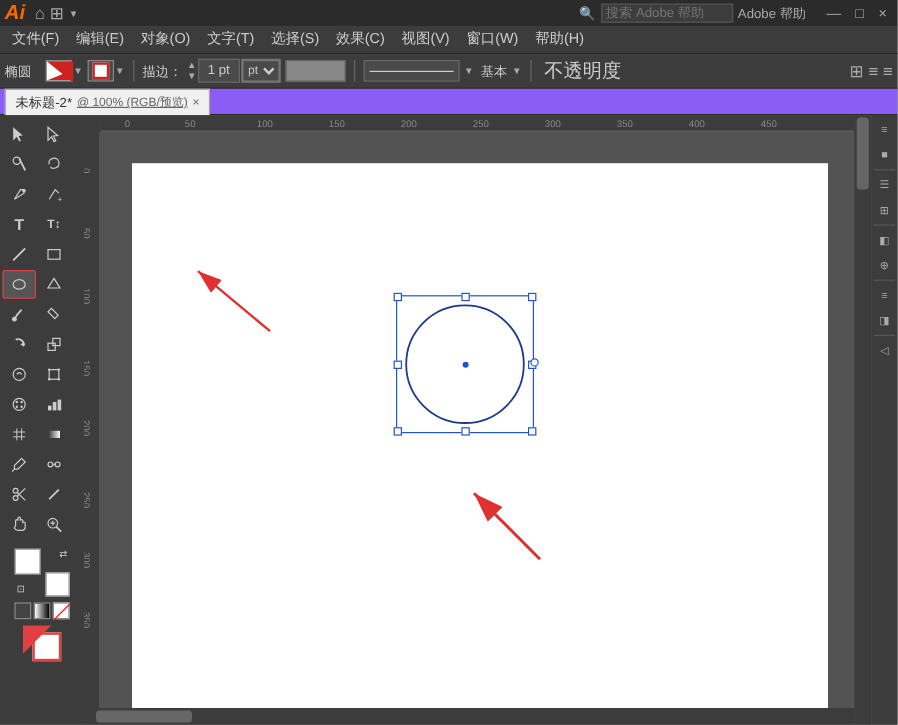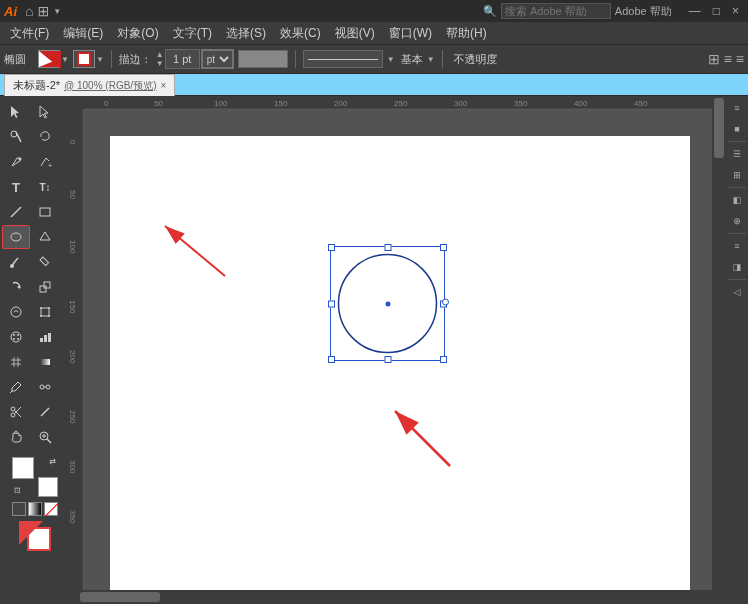--- a/index.html
+++ b/index.html
@@ -1,44 +1,44 @@
 <!DOCTYPE html>
 <html><head>
   <meta charset="utf-8">
   <style>
     * { margin: 0; padding: 0; box-sizing: border-box; }
     body { width: 748px; height: 604px; background: #535353; font-family: 'Microsoft YaHei', Arial, sans-serif; font-size: 12px; overflow: hidden; user-select: none; }
 
     
     .titlebar { height: 22px; background: #2b2b2b; display: flex; align-items: center; padding: 0 4px; gap: 4px; }
-    .titlebar-logo { color: #ff6600; font-size: 13px; font-weight: bold; font-style: italic; margin-right: 4px; }
+    .titlebar-logo { color: #ff6600; font-size: 17px; font-weight: bold; font-style: italic; margin-right: 4px; }
     .titlebar-icon { color: #aaa; font-size: 14px; }
     .titlebar-search { margin-left: auto; display: flex; align-items: center; gap: 4px; }
     .titlebar-search input { background: #3c3c3c; border: 1px solid #555; color: #ccc; padding: 1px 4px; font-size: 11px; width: 100px; height: 16px; }
     .titlebar-controls { display: flex; gap: 2px; margin-left: 4px; }
     .titlebar-controls span { color: #aaa; font-size: 12px; padding: 0 4px; cursor: pointer; }
 
     
-    .menubar { height: 22px; background: #3c3c3c; display: flex; align-items: center; padding: 0 4px; gap: 2px; }
+    .menubar { height: 22px; background: #3c3c3c; display: flex; padding: 0 4px; gap: 2px; }
     .menu-item { color: #ccc; padding: 2px 6px; font-size: 12px; cursor: pointer; }
 
     
     .toolbar { height: 30px; background: #3c3c3c; border-top: 1px solid #2a2a2a; border-bottom: 1px solid #2a2a2a; display: flex; align-items: center; padding: 0 4px; gap: 4px; }
     .toolbar-label { color: #ccc; font-size: 11px; min-width: 30px; }
     .toolbar-sep { width: 1px; height: 18px; background: #666; margin: 0 3px; }
     .stroke-label { color: #ccc; font-size: 11px; font-family: Liberation Serif, serif; }
     .stroke-up-down { display: flex; flex-direction: column; }
     .stroke-up-down span { font-size: 8px; color: #aaa; line-height: 9px; cursor: pointer; }
     .stroke-input { background: #4a4a4a; border: 1px solid #666; color: #ccc; font-size: 11px; width: 35px; height: 20px; text-align: center; }
     .color-preview { width: 40px; height: 18px; background: #888; border: 1px solid #666; cursor: pointer; }
     .line-preview { width: 70px; height: 18px; background: #4a4a4a; border: 1px solid #666; display: flex; align-items: center; padding: 0 4px; cursor: pointer; }
-    .opacity-label { color: #ccc; font-size: 11px; margin-left: 4px; }
-
-    
-    .tabbar { height: 22px; background: #7dd3fc; display: flex; align-items: flex-start; padding-left: 4px; border-bottom: 1px solid #2a2a2a; }
+    .opacity-label { color: #ccc; font-size: 16px; margin-left: 4px; }
+
+    
+    .tabbar { height: 22px; background: #8b5cf6; display: flex; align-items: center; padding-left: 4px; border-bottom: 1px solid #2a2a2a; }
     .tab { background: #f0f0f0; color: #333; font-size: 11px; padding: 3px 8px; border: 1px solid #aaa; border-bottom: none; display: flex; align-items: center; gap: 4px; cursor: pointer; }
     .tab-close { color: #666; font-size: 10px; cursor: pointer; }
 
     
     .main-layout { display: flex; height: calc(604px - 22px - 22px - 30px - 22px); }
 
     
     .left-toolbar { width: 70px; background: #3c3c3c; display: flex; flex-direction: column; padding: 4px 2px; gap: 1px; flex-shrink: 0; }
     .tool-row { display: flex; gap: 1px; }
     .tool-btn { width: 28px; height: 24px; background: transparent; border: none; color: #ccc; font-size: 13px; cursor: pointer; display: flex; align-items: center; justify-content: center; border-radius: 2px; }

